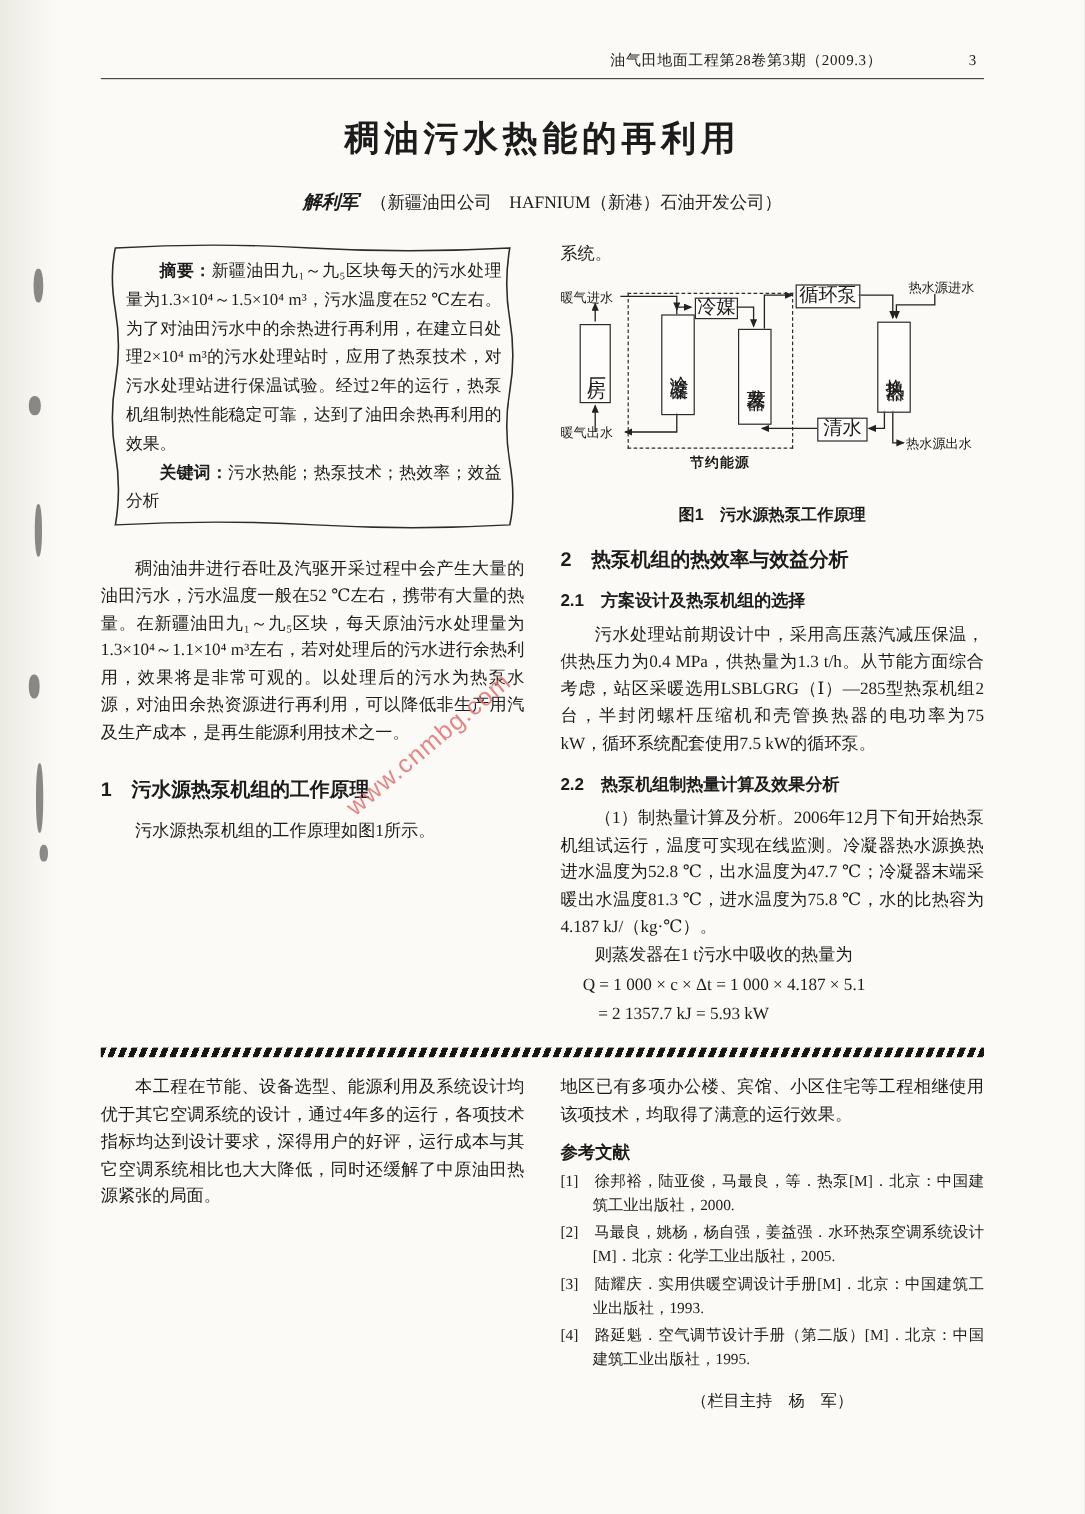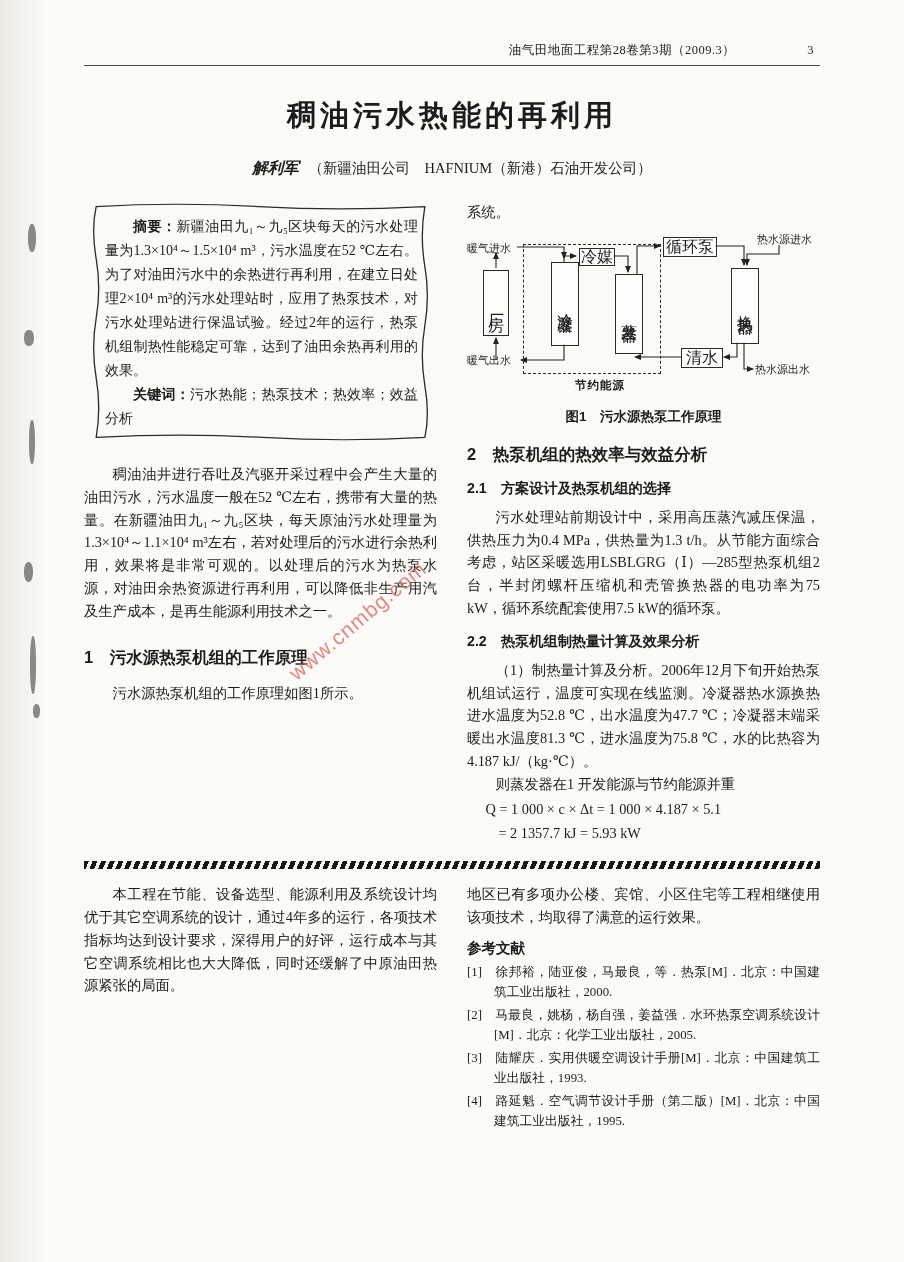--- a/index.html
+++ b/index.html
@@ -36,21 +36,21 @@
   .figure { position:relative; width:353px; height:168px; margin-top:8px;
             font-family:"Liberation Sans","DejaVu Sans",sans-serif; }
   .fbox { position:absolute; border:1px solid #2a2a2a; display:flex; align-items:center;
           justify-content:center; font-size:16px; line-height:1; background:rgba(255,255,255,.65); }
   .fbox.v { writing-mode:vertical-rl; text-orientation:upright; letter-spacing:2px; }
   .flabel { position:absolute; font-size:11px; white-space:nowrap; }
   .fdash { position:absolute; border:1.2px dashed #2a2a2a; }
   .funit { position:absolute; font-size:11.5px; font-weight:700; letter-spacing:1px; }
   .fig-arrows { position:absolute; inset:0; width:100%; height:100%; }
   .fig-caption { text-align:center; font-family:"Liberation Sans","DejaVu Sans",sans-serif;
-                 font-weight:700; font-size:13.5px; margin-top:8px; }
+                 font-weight:700; font-size:13.5px; margin-top:20px; }
   .formula { font-size:14.3px; line-height:22.8px; margin:2px 0 0; }
   .formula.m1 { padding-left:1.3em; }
   .formula.m2 { padding-left:2.2em; }
   .divider { height:8px; margin:16px 84px 0;
              background:repeating-linear-gradient(112deg,#161616 0 4.5px,#f6f4ef 4.5px 8px); }
   .cols.bottom { margin-top:14px; }
   .ref-h { font-family:"Liberation Sans","DejaVu Sans",sans-serif; font-weight:700;
            font-size:14.5px; margin:10px 0 4px; }
   .ref-item { font-size:12.8px; line-height:20px; text-align:justify;
               padding-left:2.1em; text-indent:-2.1em; margin:3px 0; }
@@ -137,41 +137,42 @@
 
         <div class="funit" style="left:108px;top:146px">节约能源</div>
       </div>
       <div class="fig-caption">图1　污水源热泵工作原理</div>
 
       <div class="sec-h" style="margin-top:18px">2　热泵机组的热效率与效益分析</div>
       <div class="sub-h">2.1　方案设计及热泵机组的选择</div>
       <p class="para">污水处理站前期设计中，采用高压蒸汽减压保温，供热压力为0.4 MPa，供热量为1.3 t/h。从节能方面综合考虑，站区采暖选用LSBLGRG（Ⅰ）—285型热泵机组2台，半封闭螺杆压缩机和壳管换热器的电功率为75 kW，循环系统配套使用7.5 kW的循环泵。</p>
       <div class="sub-h">2.2　热泵机组制热量计算及效果分析</div>
       <p class="para">（1）制热量计算及分析。2006年12月下旬开始热泵机组试运行，温度可实现在线监测。冷凝器热水源换热进水温度为52.8 ℃，出水温度为47.7 ℃；冷凝器末端采暖出水温度81.3 ℃，进水温度为75.8 ℃，水的比热容为4.187 kJ/（kg·℃）。</p>
-      <p class="para">则蒸发器在1 开发能源与节约能源并重</p>
+      <p class="para">则蒸发器在1 t污水中吸收的热量为</p>
       <p class="formula m1">Q = 1 000 × c × Δt = 1 000 × 4.187 × 5.1</p>
       <p class="formula m2">= 2 1357.7 kJ = 5.93 kW</p>
     </div>
   </div>
 
   <div class="divider"></div>
 
   <div class="cols bottom">
     <div class="col">
       <p class="para">本工程在节能、设备选型、能源利用及系统设计均优于其它空调系统的设计，通过4年多的运行，各项技术指标均达到设计要求，深得用户的好评，运行成本与其它空调系统相比也大大降低，同时还缓解了中原油田热源紧张的局面。</p>
     </div>
     <div class="col">
       <p class="para noindent">地区已有多项办公楼、宾馆、小区住宅等工程相继使用该项技术，均取得了满意的运行效果。</p>
       <div class="ref-h">参考文献</div>
       <div class="refs">
         <p class="ref-item">[1]　徐邦裕，陆亚俊，马最良，等．热泵[M]．北京：中国建筑工业出版社，2000.</p>
         <p class="ref-item">[2]　马最良，姚杨，杨自强，姜益强．水环热泵空调系统设计[M]．北京：化学工业出版社，2005.</p>
         <p class="ref-item">[3]　陆耀庆．实用供暖空调设计手册[M]．北京：中国建筑工业出版社，1993.</p>
         <p class="ref-item">[4]　路延魁．空气调节设计手册（第二版）[M]．北京：中国建筑工业出版社，1995.</p>
       </div>
+      <div class="col-note">（栏目主持　杨　军）</div>
     </div>
   </div>
 
   <div class="watermark">www.cnmbg.com</div>
 
   <div class="blot" style="left:28px;top:224px;width:8px;height:28px"></div>
   <div class="blot" style="left:24px;top:330px;width:10px;height:16px"></div>
   <div class="blot" style="left:29px;top:420px;width:6px;height:44px"></div>
   <div class="blot" style="left:24px;top:562px;width:9px;height:20px"></div>
   <div class="blot" style="left:30px;top:636px;width:6px;height:58px"></div>

